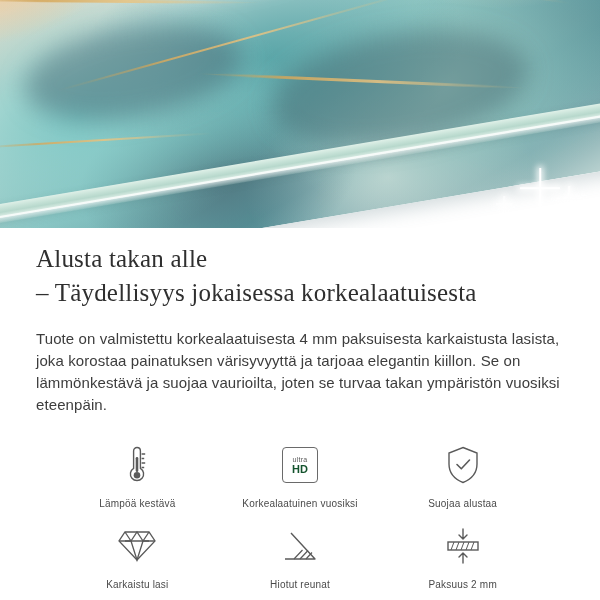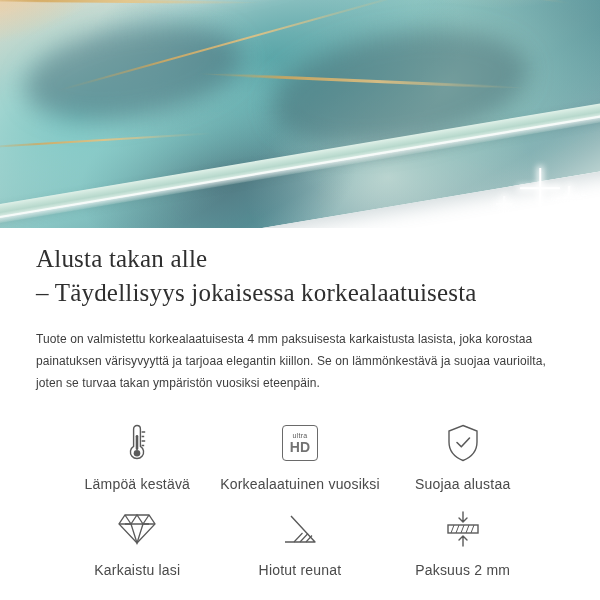--- a/index.html
+++ b/index.html
@@ -136,21 +136,21 @@
     font-family: "Liberation Serif", serif;
     font-weight: 400;
     font-size: 25px;
     line-height: 34px;
     color: #2f2f2f;
     letter-spacing: 0.2px;
   }
   .headline .line2 { display: block; }
   .body-copy {
     margin: 18px 0 0 0;
-    font-size: 12px;
+    font-size: 15px;
     line-height: 22px;
     color: #3d3d3d;
     max-width: 530px;
     letter-spacing: 0.1px;
   }
 
   
   .features {
     margin-top: 26px;
     display: grid;
@@ -167,38 +167,38 @@
   }
   .feature-icon {
     height: 46px;
     display: flex;
     align-items: center;
     justify-content: center;
     color: #5a5a5a;
   }
   .feature-label {
     margin-top: 10px;
-    font-size: 14px;
+    font-size: 10px;
     color: #4a4a4a;
     text-align: center;
     letter-spacing: 0.2px;
   }
   .ultrahd-box {
     border: 1.4px solid #6a6a6a;
     border-radius: 4px;
     width: 34px;
     height: 34px;
     display: flex;
     flex-direction: column;
     align-items: center;
     justify-content: center;
     line-height: 1;
   }
   .ultrahd-box .u1 { font-size: 7px; color: #5a5a5a; letter-spacing: 0.3px; }
-  .ultrahd-box .u2 { font-size: 14px; font-weight: bold; color: #737373; margin-top: 1px; }
+  .ultrahd-box .u2 { font-size: 11px; font-weight: bold; color: #14532d; margin-top: 1px; }
 </style>
 </head>
 <body>
 
 <div class="page">
 
   <div class="hero">
     <div class="hero-art">
       <div class="plate">
         <div class="marble"></div>

